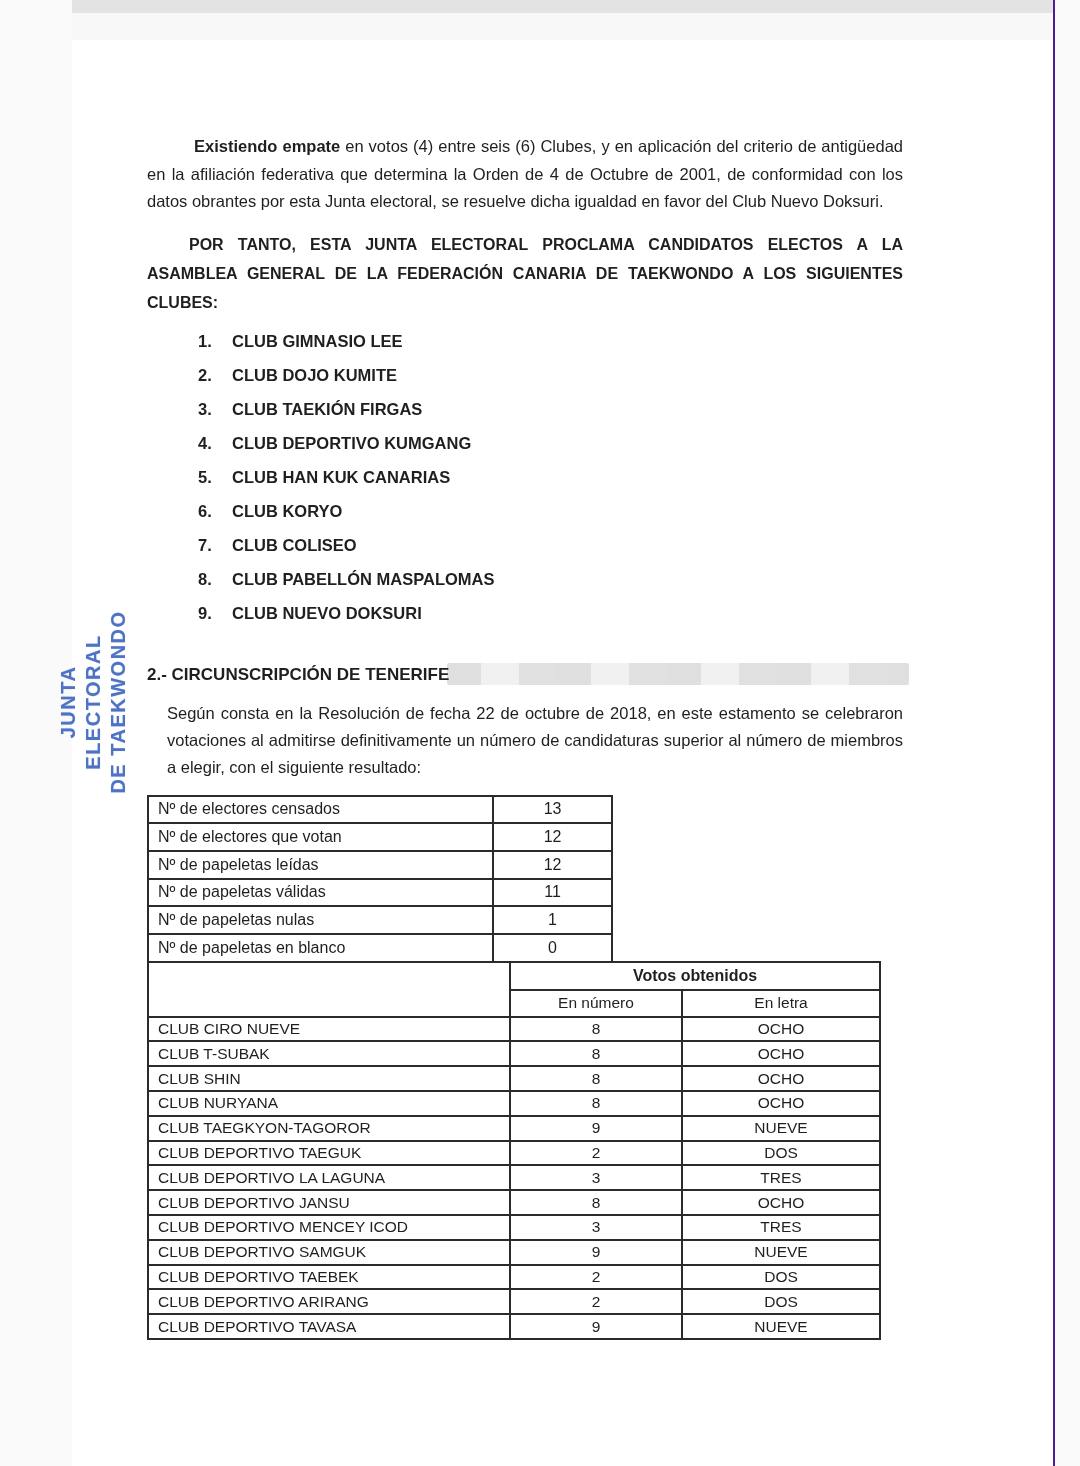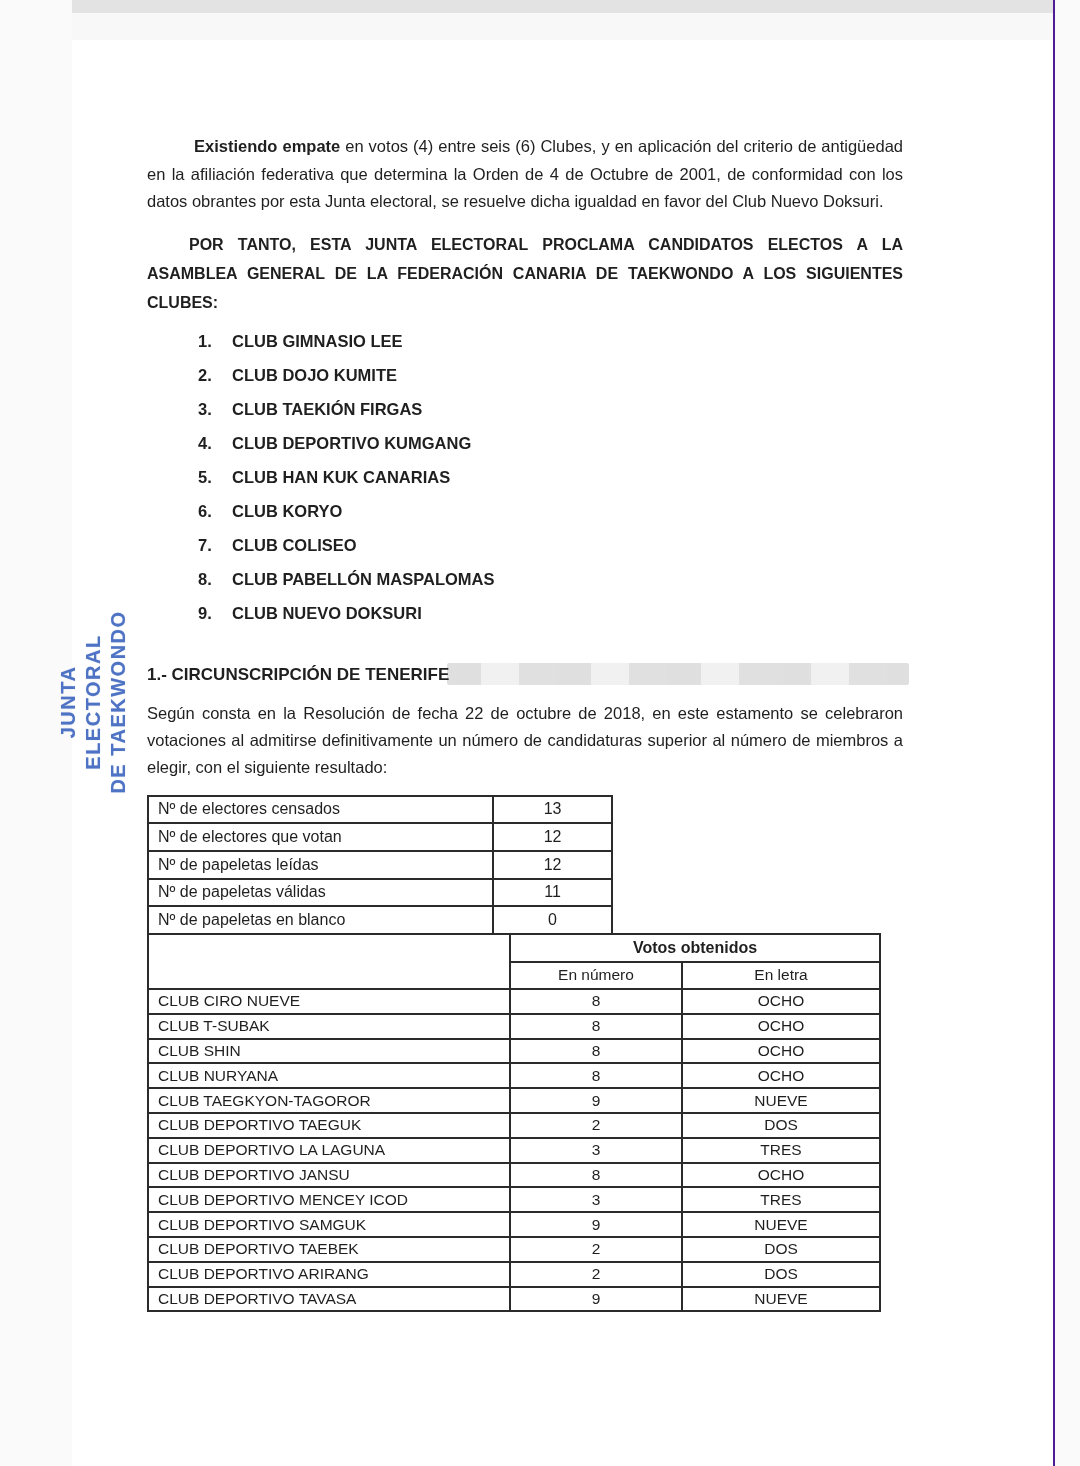--- a/index.html
+++ b/index.html
@@ -63,21 +63,21 @@
       rgba(150,150,150,0.30) 0 34px,
       rgba(175,175,175,0.18) 34px 72px,
       rgba(145,145,145,0.28) 72px 110px);
     border-radius: 2px;
     filter: blur(0.6px);
   }
   .section-heading .heading-text { position: relative; z-index: 1; }
 
   .p-section {
     margin-top: 13px;
-    font-size: 16.5px; line-height: 27px;
+    font-size: 16.5px; line-height: 27px; margin-left: 20px;
   }
 
   table { border-collapse: collapse; }
   td { border: 2px solid #2b2b2b; vertical-align: middle; }
 
   .stats-table { margin-top: 14px; width: 466px; table-layout: fixed; }
   .stats-table td { height: 27.7px; font-size: 16px; }
   .stats-table td.label { width: 302px; padding-left: 9px; }
   .stats-table td.value { width: 104px; text-align: center; }
 
@@ -166,21 +166,21 @@
           </li>
 
           <li>
             <span class="num">9.</span>
             <span class="name">CLUB NUEVO DOKSURI</span>
           </li>
         </ol>
 
       <div class="section-heading">
         <span class="heading-highlight"></span>
-        <span class="heading-text">1.- CIRCUNSCRIPCIÓN DE TENERIFE</span>
+        <span class="heading-text">2.- CIRCUNSCRIPCIÓN DE TENERIFE</span>
       </div>
 
       <p class="para p-section">Según consta en la Resolución de fecha 22 de octubre de 2018, en este estamento se celebraron votaciones al admitirse definitivamente un número de candidaturas superior al número de miembros a elegir, con el siguiente resultado:</p>
 
       <table class="stats-table">
         <tbody>
 
             <tr>
               <td class="label">Nº de electores censados</td>
               <td class="value">13</td>
@@ -194,20 +194,24 @@
             <tr>
               <td class="label">Nº de papeletas leídas</td>
               <td class="value">12</td>
             </tr>
 
             <tr>
               <td class="label">Nº de papeletas válidas</td>
               <td class="value">11</td>
             </tr>
 
+            <tr>
+              <td class="label">Nº de papeletas nulas</td>
+              <td class="value">1</td>
+            </tr>
 
             <tr>
               <td class="label">Nº de papeletas en blanco</td>
               <td class="value">0</td>
             </tr>
           </tbody>
       </table>
 
       <table class="votes-table">
         <colgroup>

